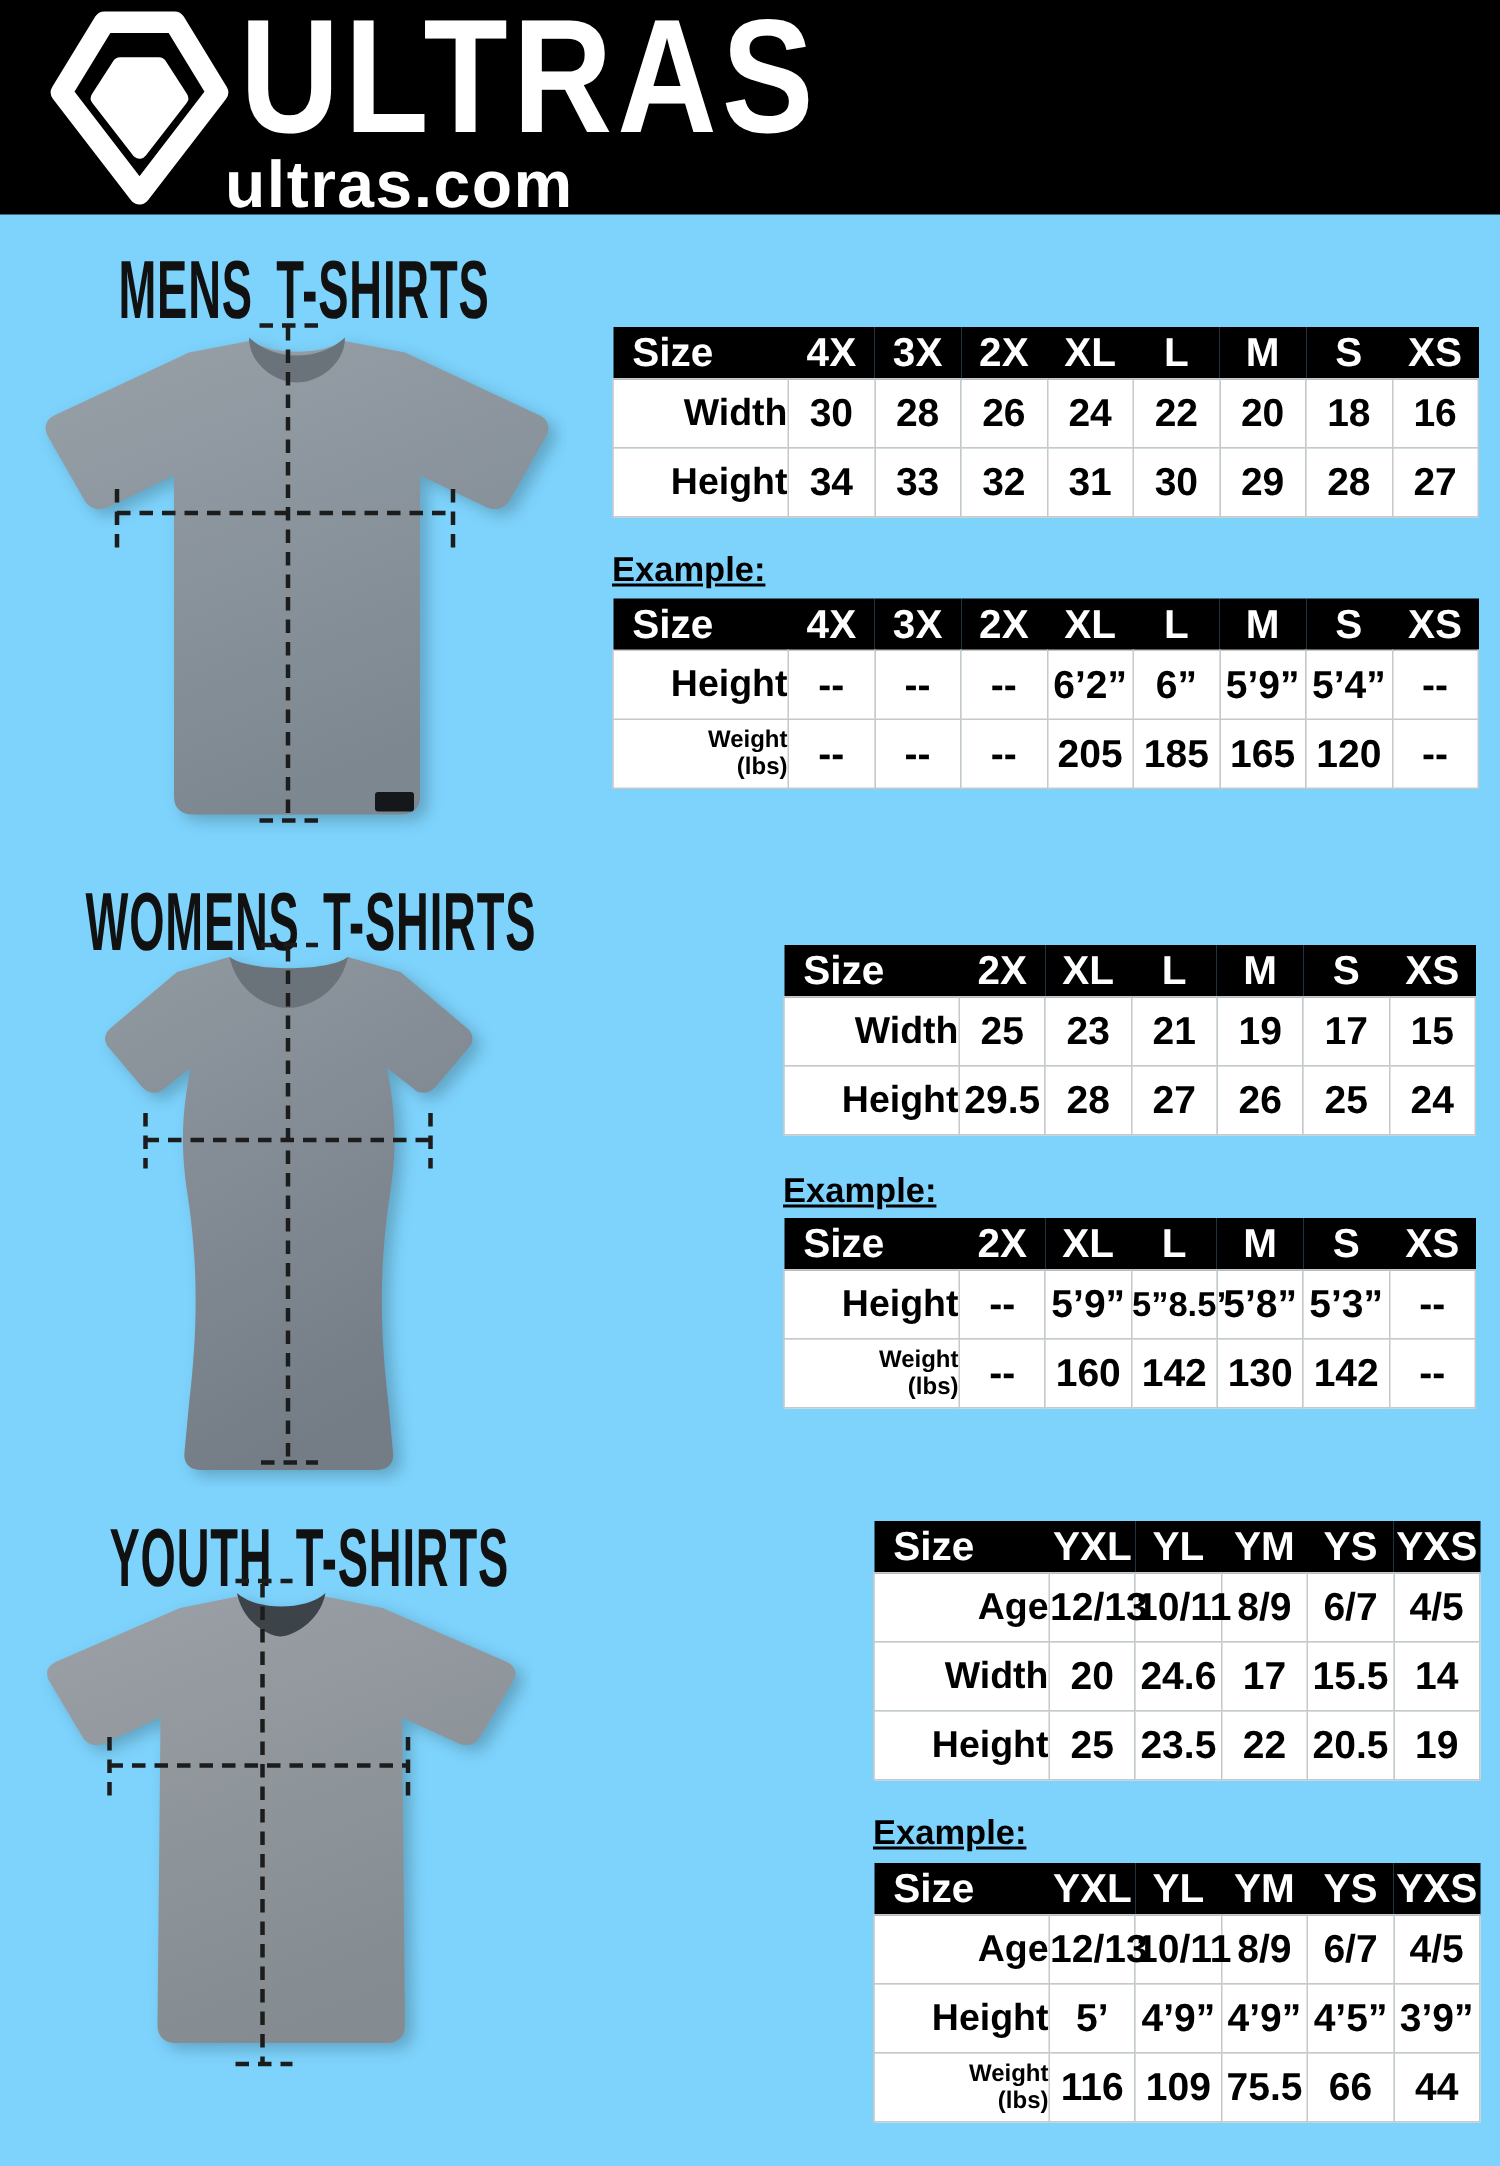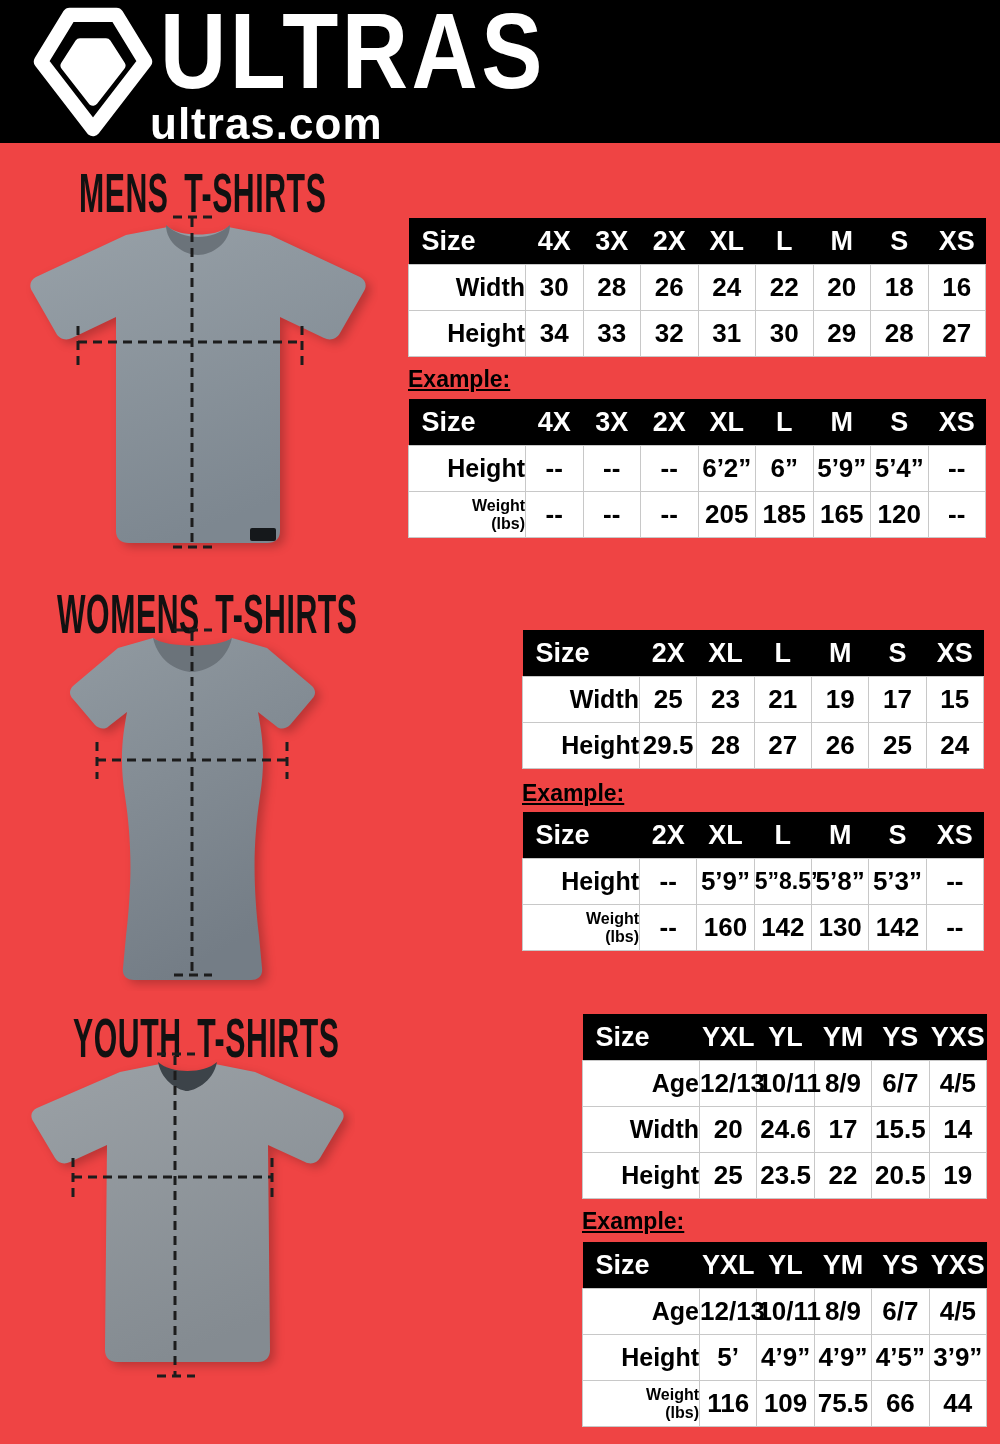--- a/index.html
+++ b/index.html
@@ -1,37 +1,37 @@
 <!DOCTYPE html>
 <html><head>
 <meta charset="utf-8">
 <style>
   html,body{margin:0;padding:0;background:#fff;}
-  .page{position:relative;width:1000px;height:1444px;background:#ef4444;overflow:hidden;
+  .page{position:relative;width:1000px;height:1444px;background:#7dd3fc;overflow:hidden;
         font-family:"Liberation Sans",sans-serif;color:#000;}
 
   
   .topbar{position:absolute;left:0;top:0;width:1000px;height:143px;background:#000;}
   .logo{position:absolute;left:28px;top:6px;width:130px;height:132px;}
   .brand{position:absolute;left:160px;top:-6px;font-size:108px;font-weight:bold;color:#fff;
          letter-spacing:4px;line-height:1.05;transform:scaleX(.85);transform-origin:left top;white-space:nowrap;}
   .site{position:absolute;left:150px;top:99px;font-size:44px;font-weight:bold;color:#fff;letter-spacing:1px;}
 
   
   .sec-title{position:absolute;margin:0;font-size:55px;font-weight:bold;color:#111;
              letter-spacing:1px;word-spacing:12px;line-height:1;white-space:nowrap;
              transform:scaleX(.55);transform-origin:left top;}
 
   
   .example{position:absolute;font-size:23px;font-weight:bold;color:#000;text-decoration:underline;}
 
   
   .tbl{position:absolute;}
   .tbl table{width:100%;border-collapse:collapse;table-layout:fixed;}
-  .tbl th{background:#000;color:#fff;font-size:27px;font-weight:bold;height:46px;
+  .tbl th{background:#000;color:#fff;font-size:27px;font-weight:bold;height:34px;
           text-align:center;border:none;padding:0;}
   .tbl th:first-child{text-align:left;padding-left:13px;}
   .tbl td{background:#fff;color:#000;font-size:26px;font-weight:bold;height:45px;
           text-align:center;border:1px solid #c8c8c8;padding:0;}
   .tbl td.lbl{text-align:right;padding-left:4px;white-space:pre-line;font-size:25px;}
   .tbl td.lbl.two{font-size:16px;line-height:1.1;}
   .tbl td.val.sm{font-size:23px;}
 
   
   .shirt{position:absolute;}

